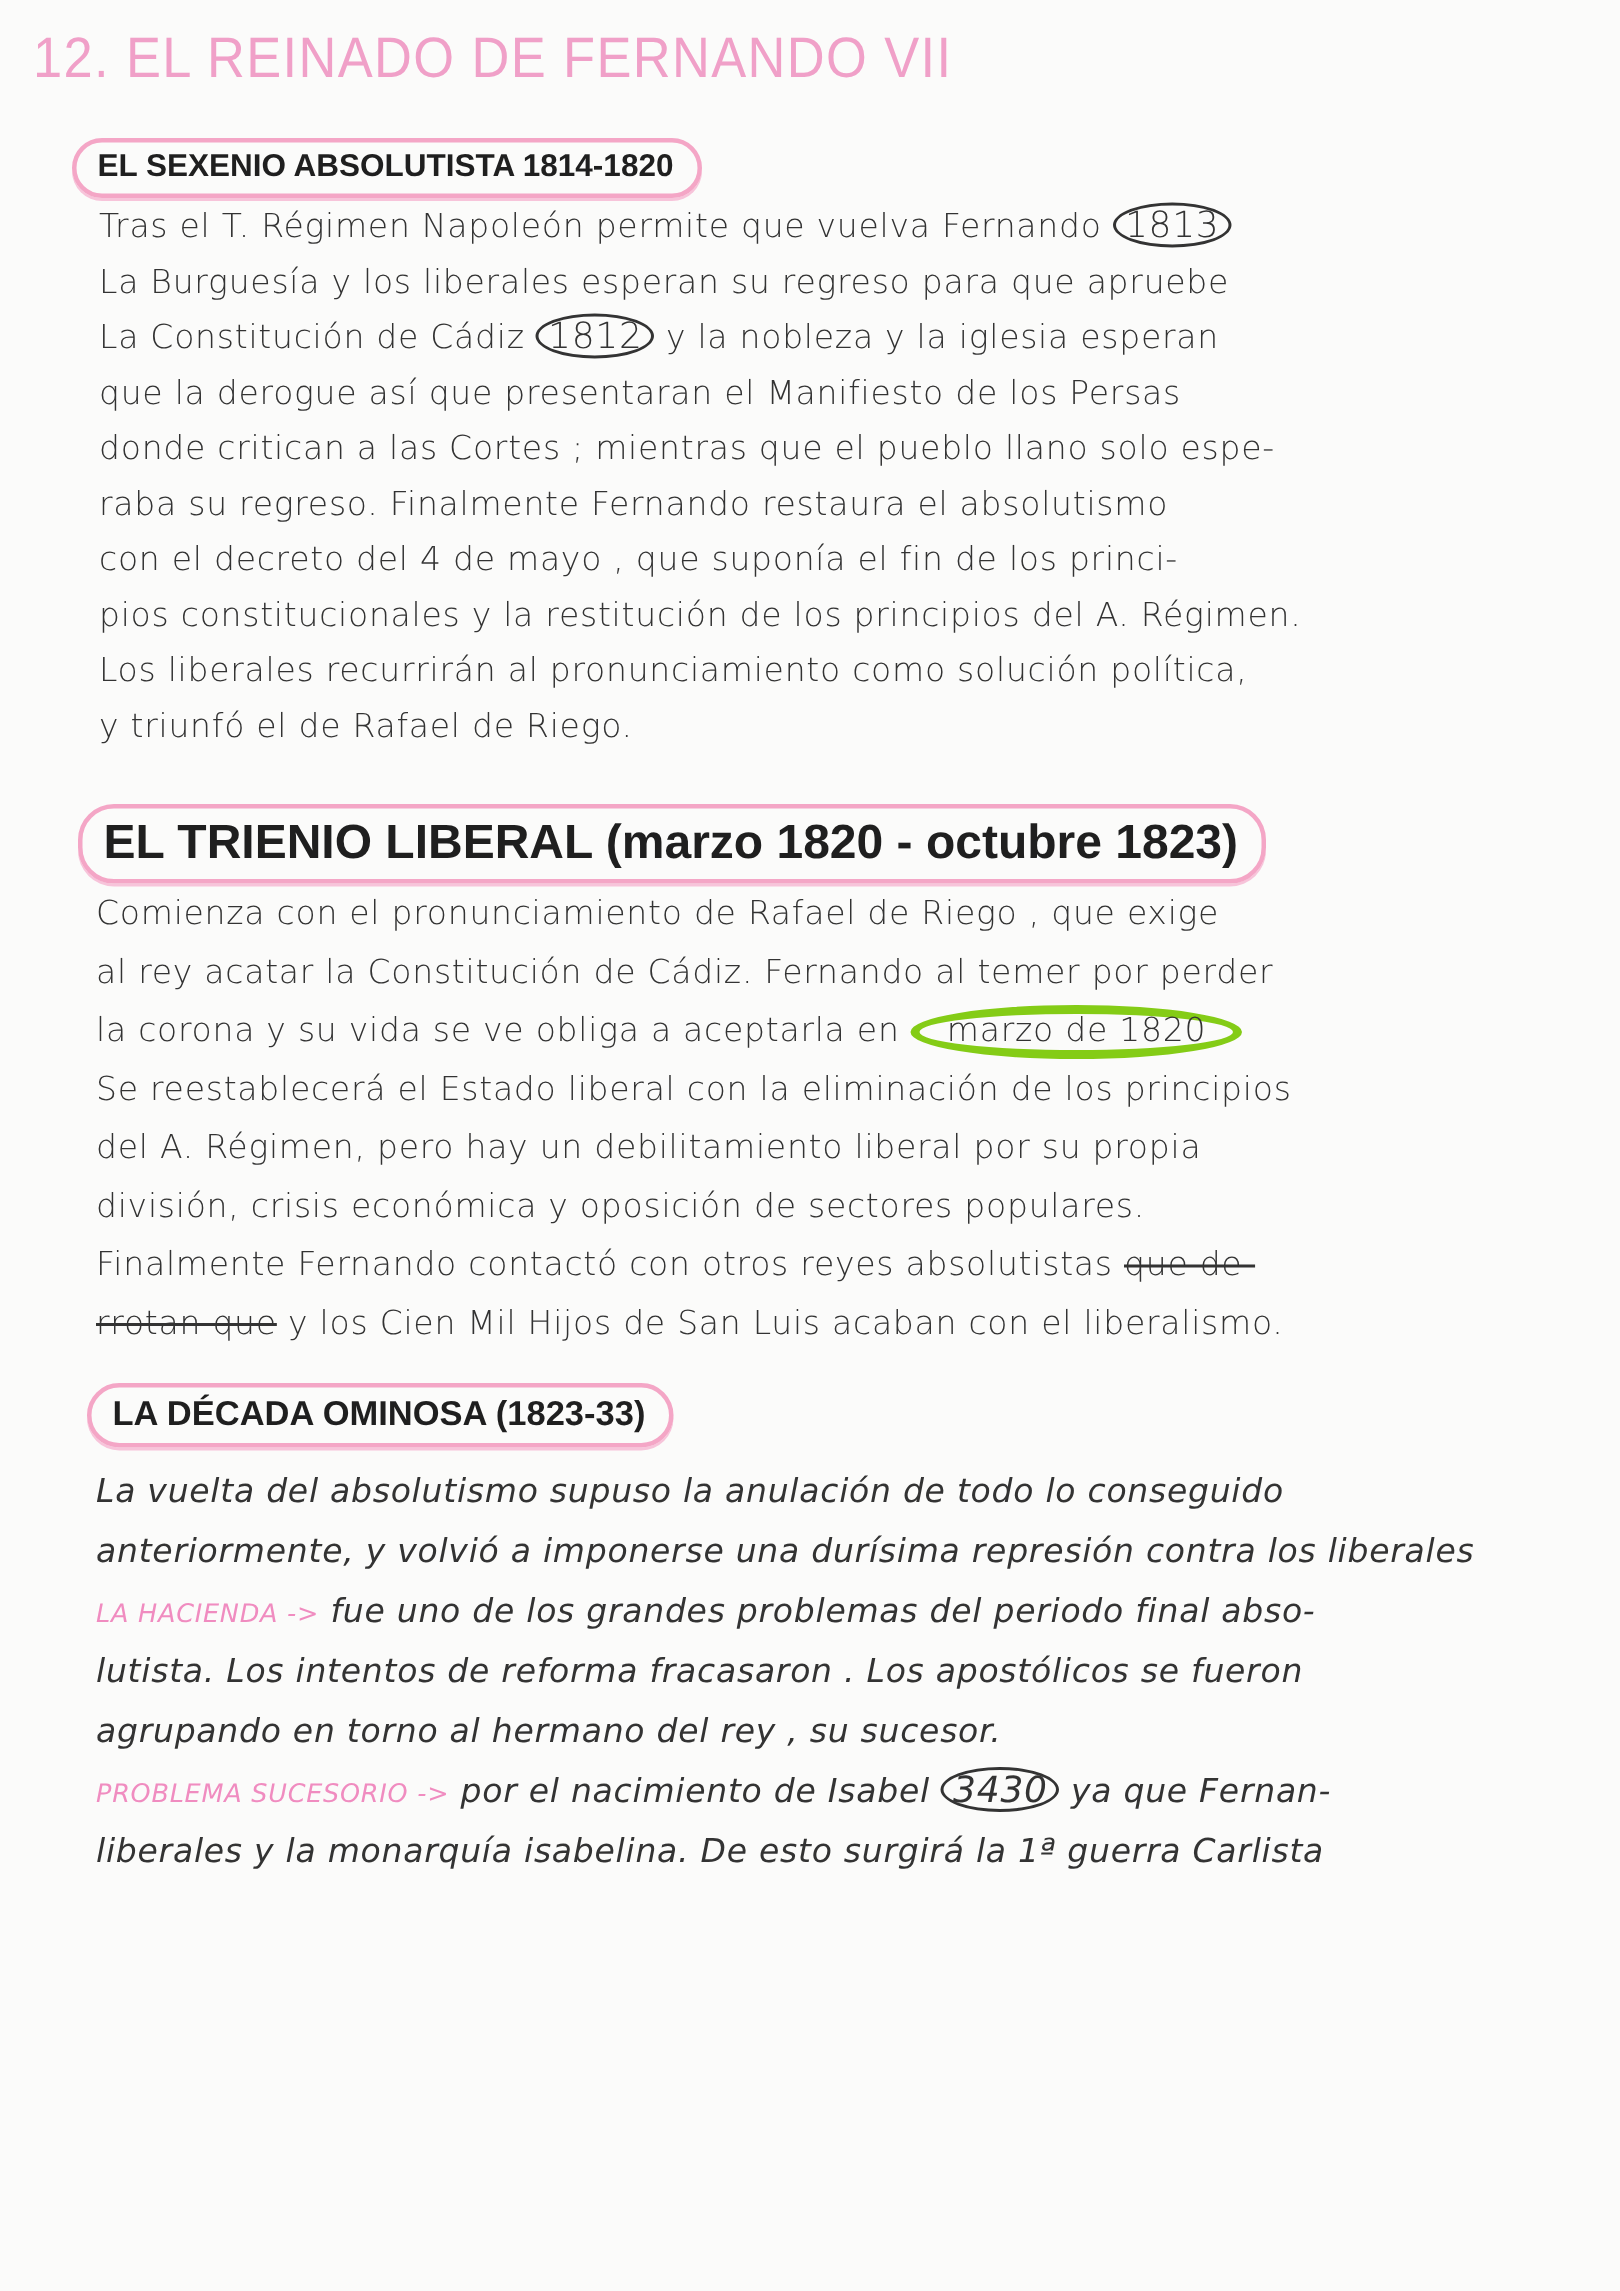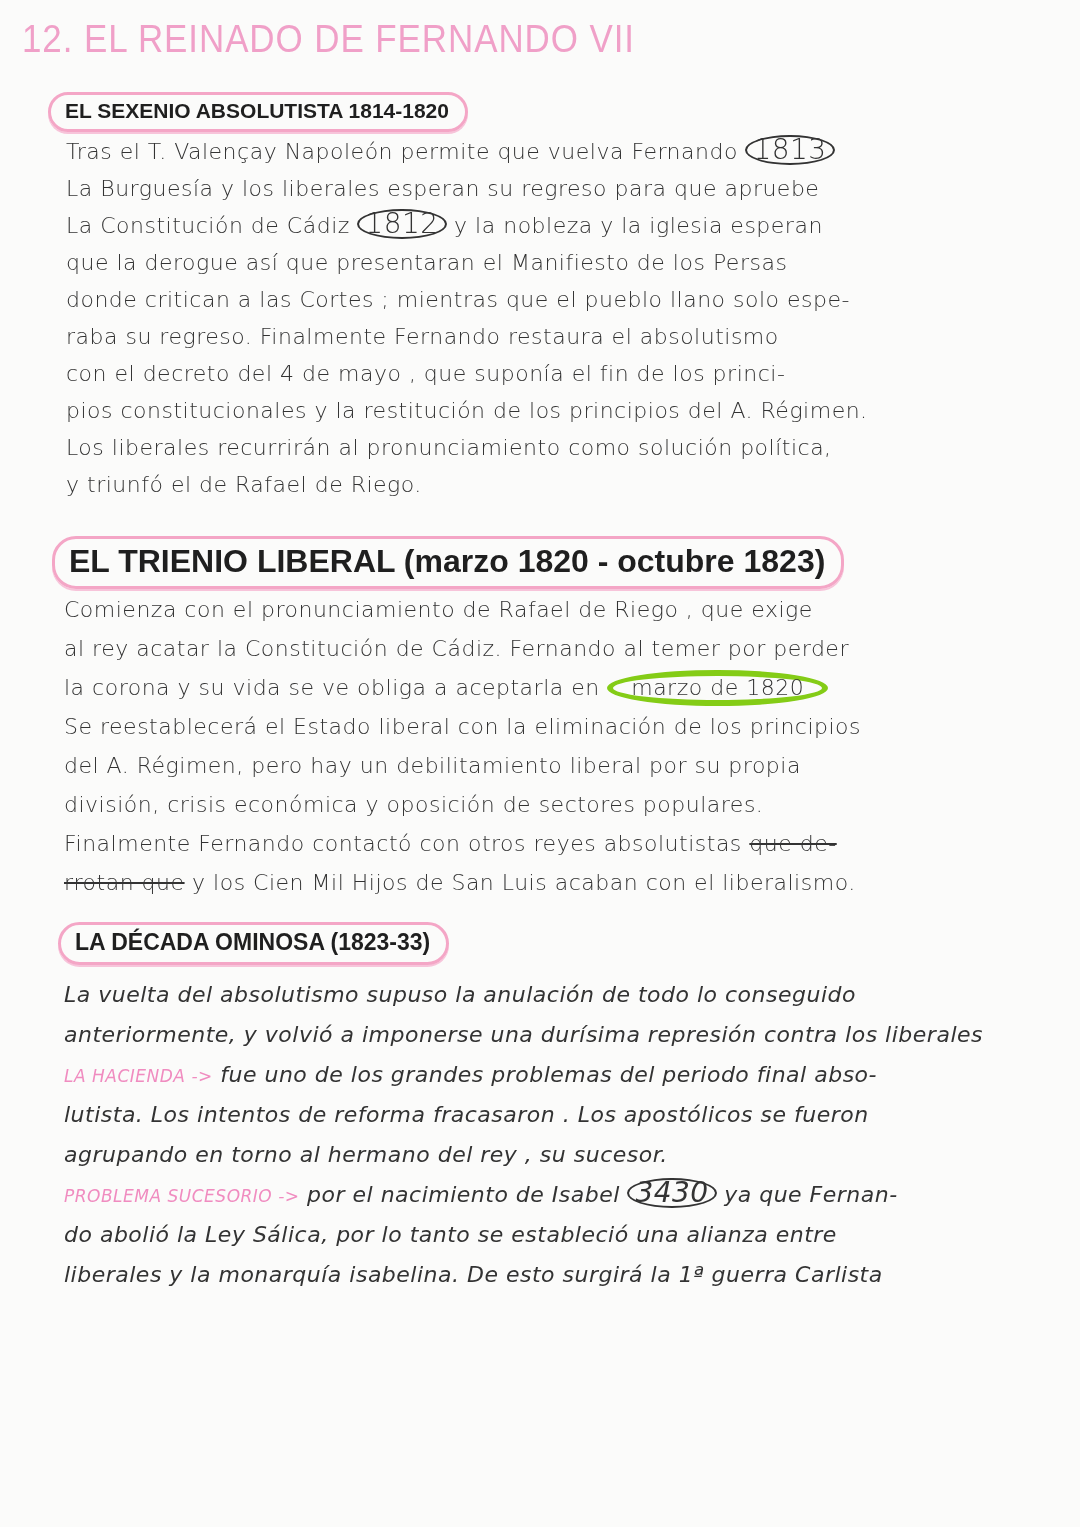--- a/index.html
+++ b/index.html
@@ -37,38 +37,38 @@
     letter-spacing: 0.5px;
   }
   .line { height: 37px; line-height: 37px; white-space: nowrap; }
   .p1 { left: 66px; top: 133px; }
   .p2 { left: 64px; top: 590px; }
   .p3 { left: 64px; top: 975px; }
   .p2 .line { height: 39px; line-height: 39px; }
   .p3 .line { height: 40px; line-height: 40px; font-style: italic; }
   .circled {
     display: inline-block; border: 2px solid #333; border-radius: 50%;
-    padding: 0 6px; line-height: 26px; font-size: 28px;
+    padding: 0 6px; line-height: 26px; font-size: 24px;
   }
   .oval {
     display: inline-block; border: 6px solid #84cc16; border-radius: 50%/50%;
     padding: 0 18px; line-height: 24px;
   }
   .pink-label { color: #f08cc0; font-size: 17px; letter-spacing: 0.5px; }
   .strike { text-decoration: line-through; }
 </style>
 </head>
 <body>
 
 <div class="page-title">12. EL REINADO DE FERNANDO VII</div>
 
 <div class="section-header h1">EL SEXENIO ABSOLUTISTA 1814-1820</div>
 <div class="para p1">
   <div class="line">
-    <span>Tras el T. Valençay Napoleón permite que vuelva Fernando</span>
+    <span>Tras el T. Régimen Napoleón permite que vuelva Fernando</span>
     <span class="circled">1813</span>
   </div>
   <div class="line">La Burguesía y los liberales esperan su regreso para que apruebe</div>
   <div class="line">
     <span>La Constitución de Cádiz</span>
     <span class="circled">1812</span>
     <span>y la nobleza y la iglesia esperan</span>
   </div>
   <div class="line">que la derogue así que presentaran el Manifiesto de los Persas</div>
   <div class="line">donde critican a las Cortes ; mientras que el pueblo llano solo espe-</div>
@@ -109,15 +109,14 @@
     <span>fue uno de los grandes problemas del periodo final abso-</span>
   </div>
   <div class="line">lutista. Los intentos de reforma fracasaron . Los apostólicos se fueron</div>
   <div class="line">agrupando en torno al hermano del rey , su sucesor.</div>
   <div class="line">
     <span class="pink-label">PROBLEMA SUCESORIO -&gt;</span>
     <span>por el nacimiento de Isabel</span>
     <span class="circled">3430</span>
     <span>ya que Fernan-</span>
   </div>
-  <div class="line">do abolió la Ley Sálica, por lo tanto se estableció una alianza entre</div>
   <div class="line">liberales y la monarquía isabelina. De esto surgirá la 1ª guerra Carlista</div>
 </div>
 
 </body></html>

